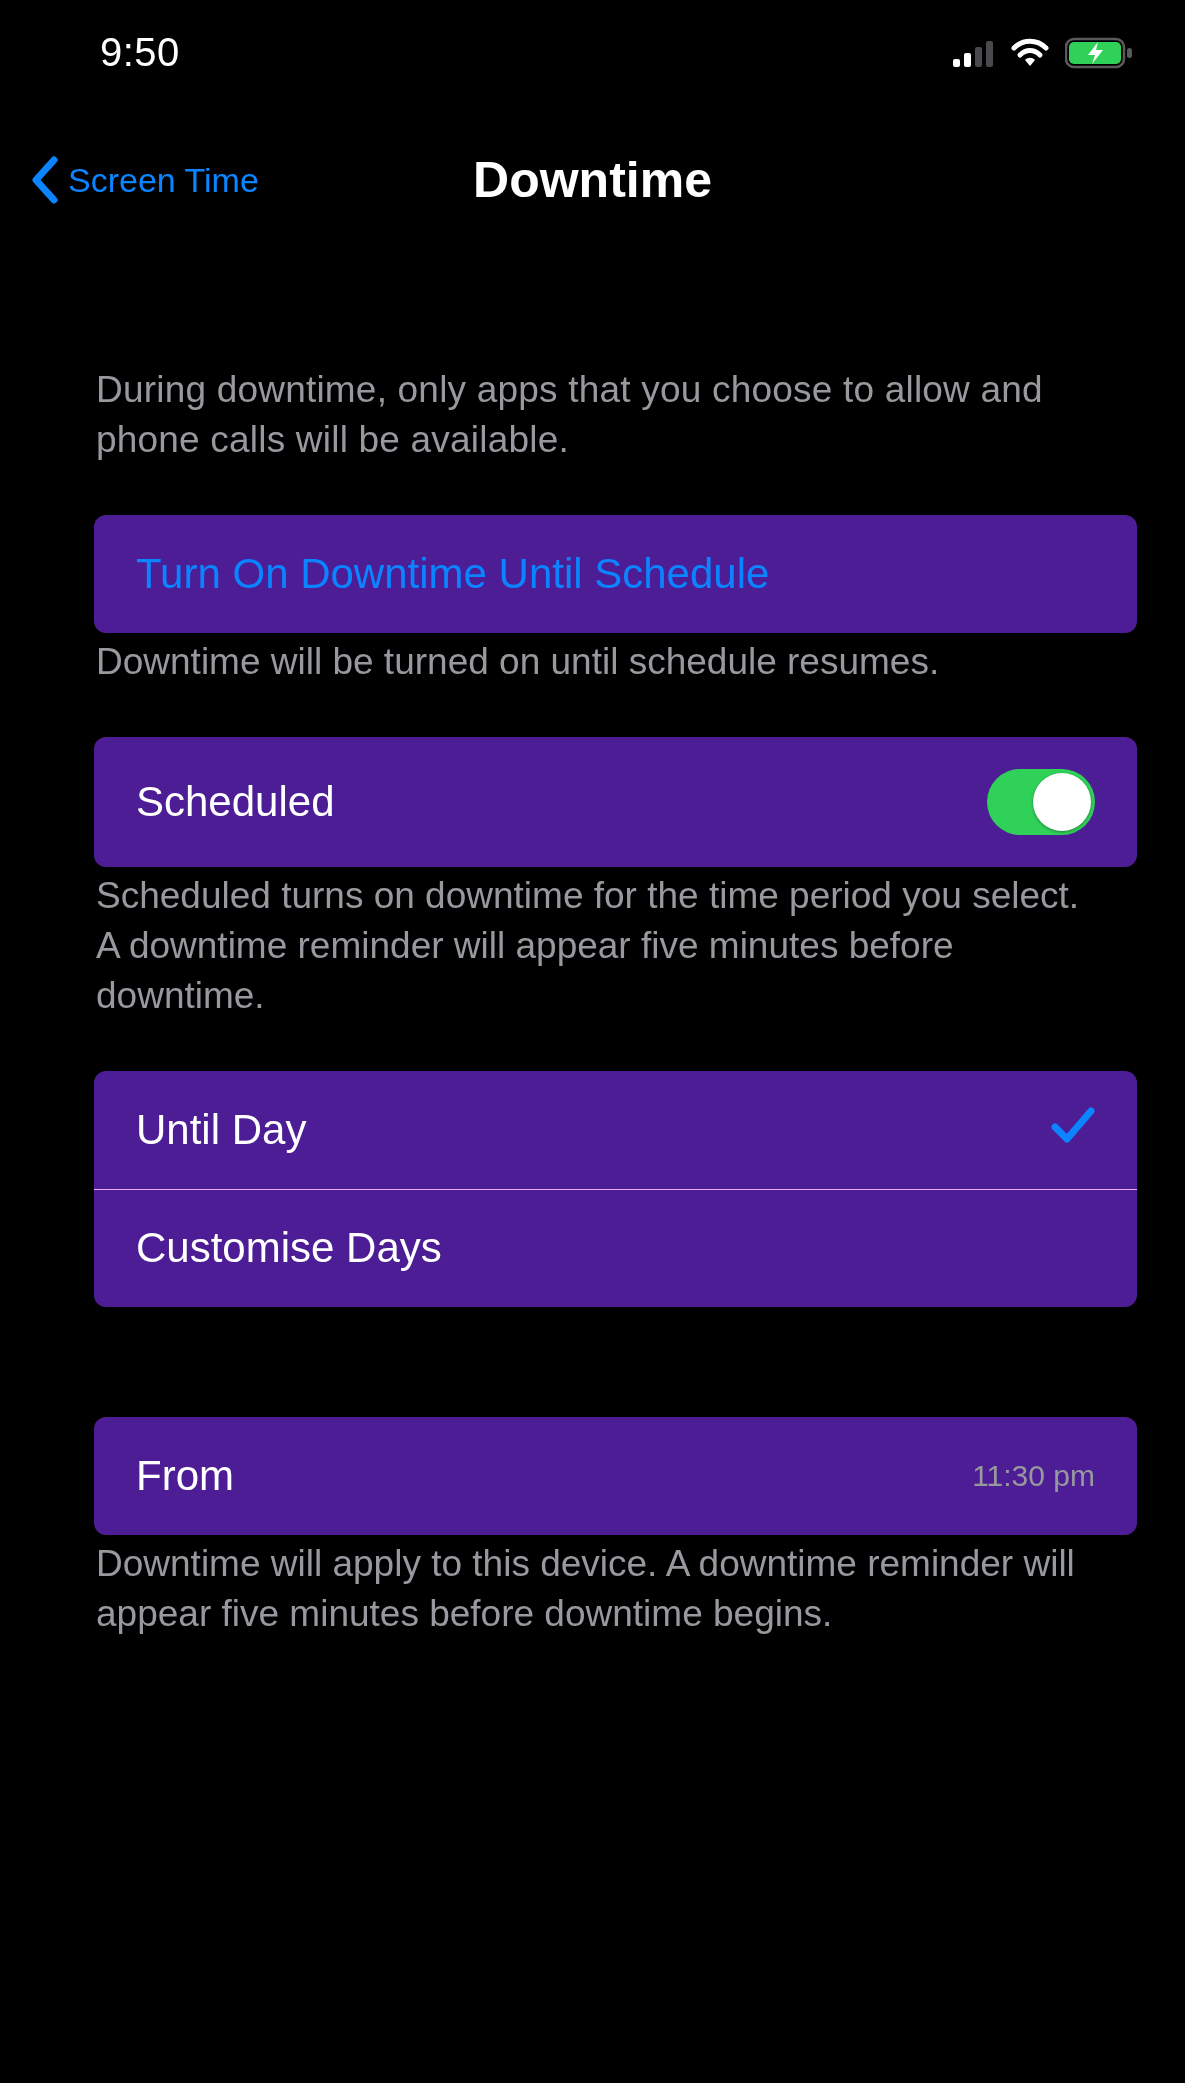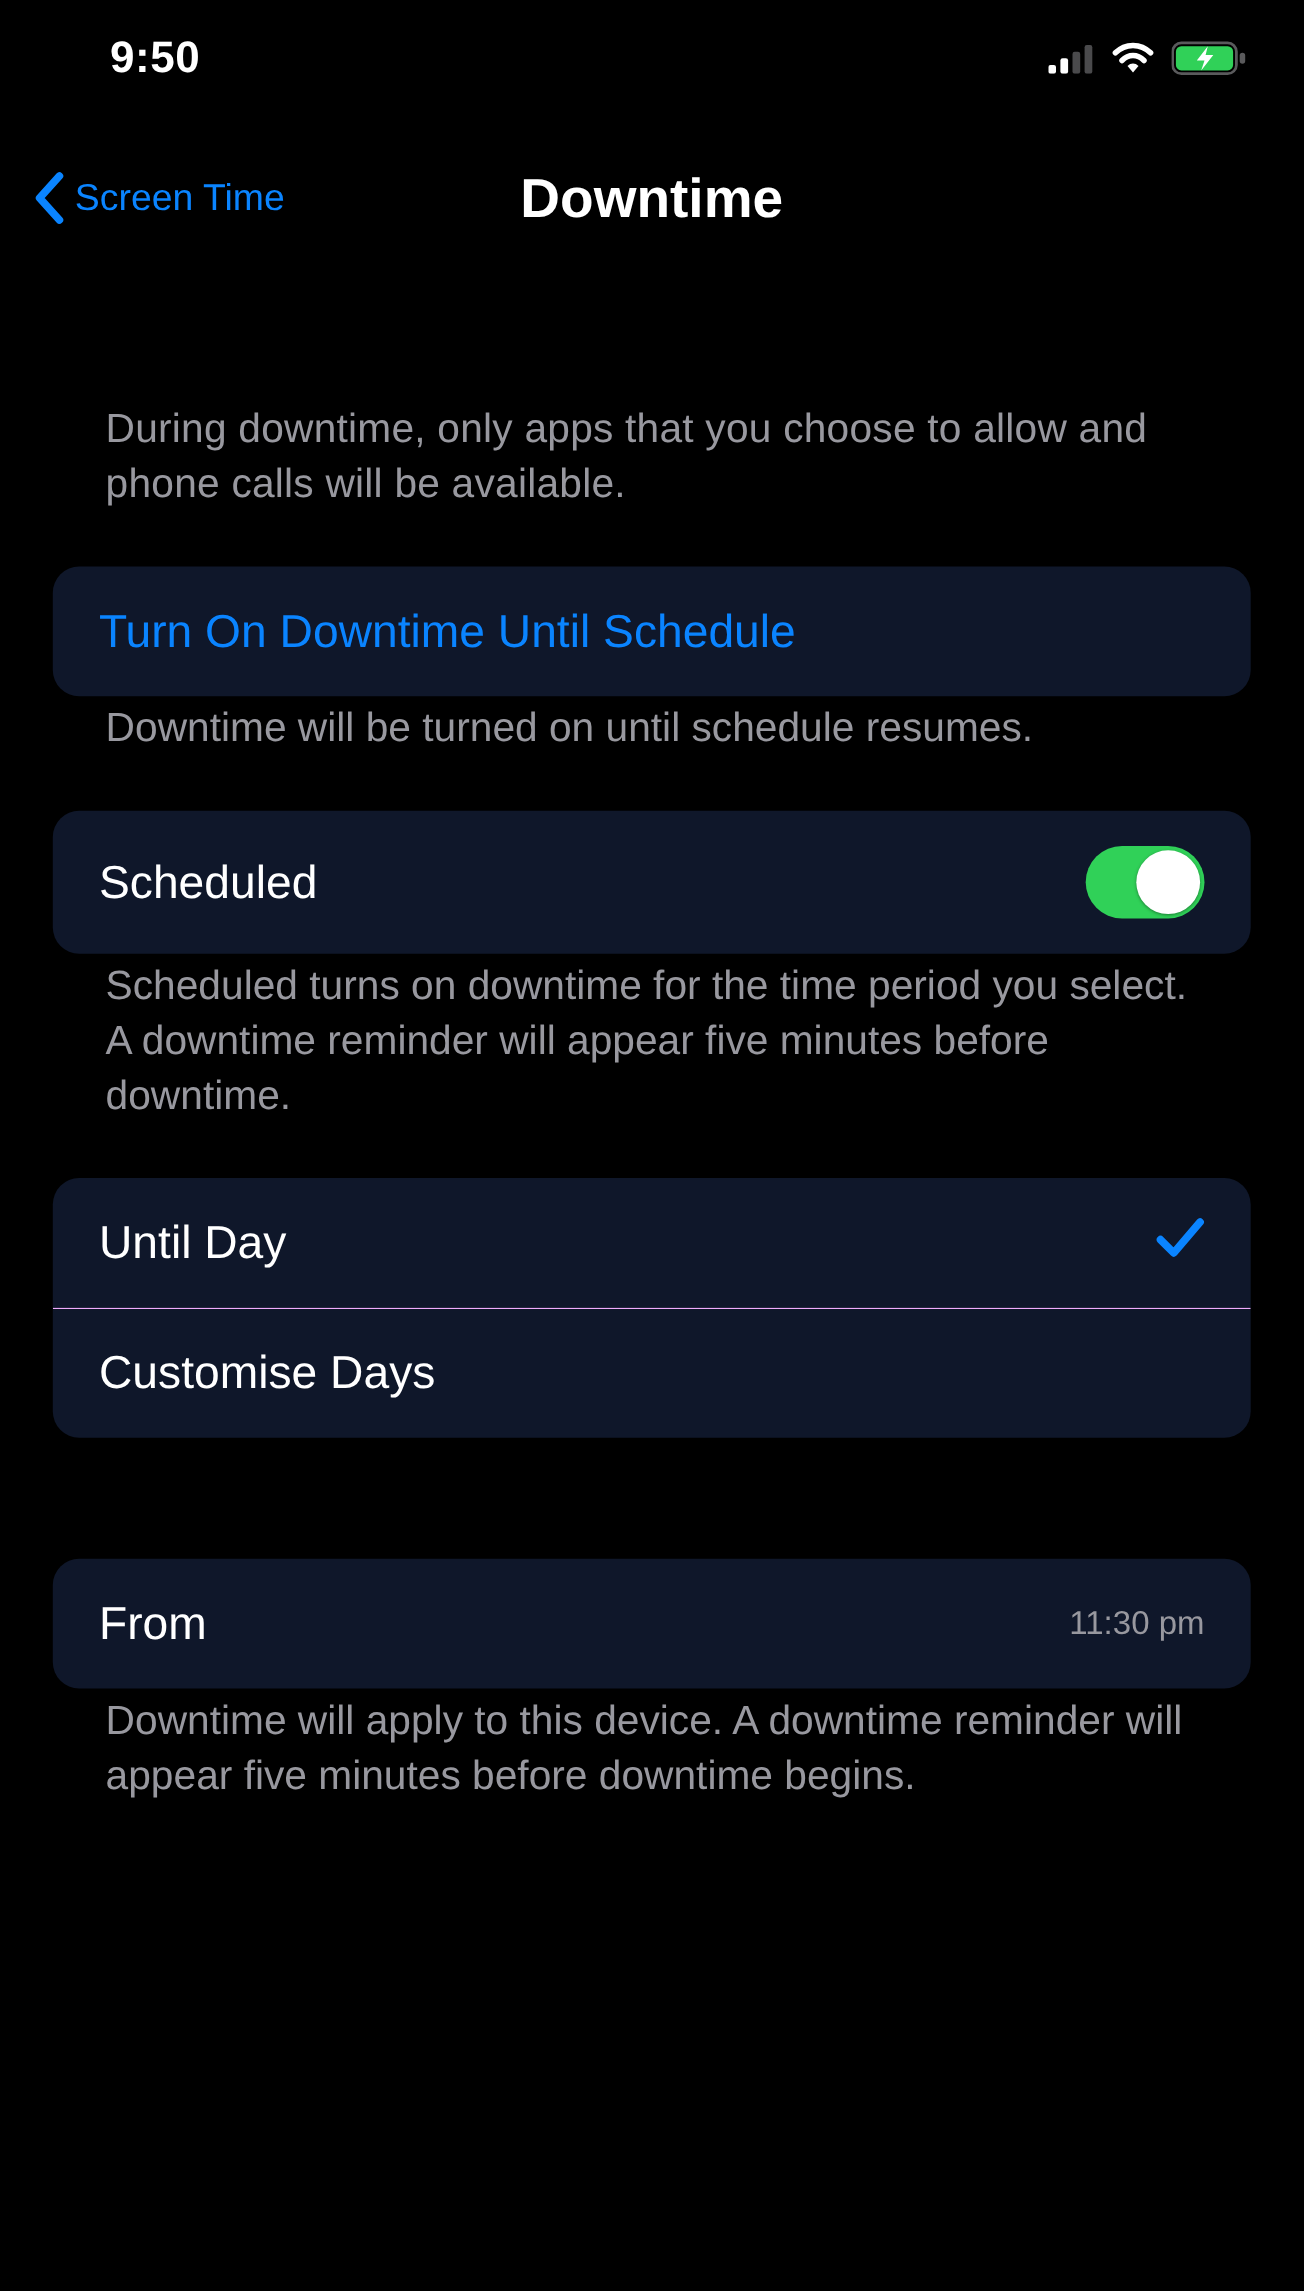--- a/index.html
+++ b/index.html
@@ -13,21 +13,21 @@
     overflow: hidden;
   }
 
   
   .status-bar {
     display: flex;
     justify-content: space-between;
     align-items: center;
     padding: 30px 50px 0 100px;
     font-size: 40px;
-    font-weight: 700;
+    font-weight: 400;
     letter-spacing: 0.5px;
   }
   .status-right { display: flex; align-items: center; gap: 14px; }
   .status-right svg { display: block; }
 
   
   .nav-bar {
     position: relative;
     display: flex;
     align-items: center;
@@ -63,24 +63,25 @@
     letter-spacing: 0.2px;
   }
   .footer-note {
     color: #98989f;
     font-size: 37px;
     line-height: 1.35;
     padding: 4px 48px 0 48px;
   }
 
   .group {
-    background: #0f172a;
-    border-radius: 24px;
+    background: #4c1d95;
+    border-radius: 12px;
     overflow: hidden;
     margin-top: 50px;
+    margin-left: 46px;
   }
   .row {
     display: flex;
     align-items: center;
     justify-content: space-between;
     padding: 32px 42px;
     font-size: 42px;
     min-height: 118px;
   }
   .row + .row { border-top: 1px solid #f0abfc; }

